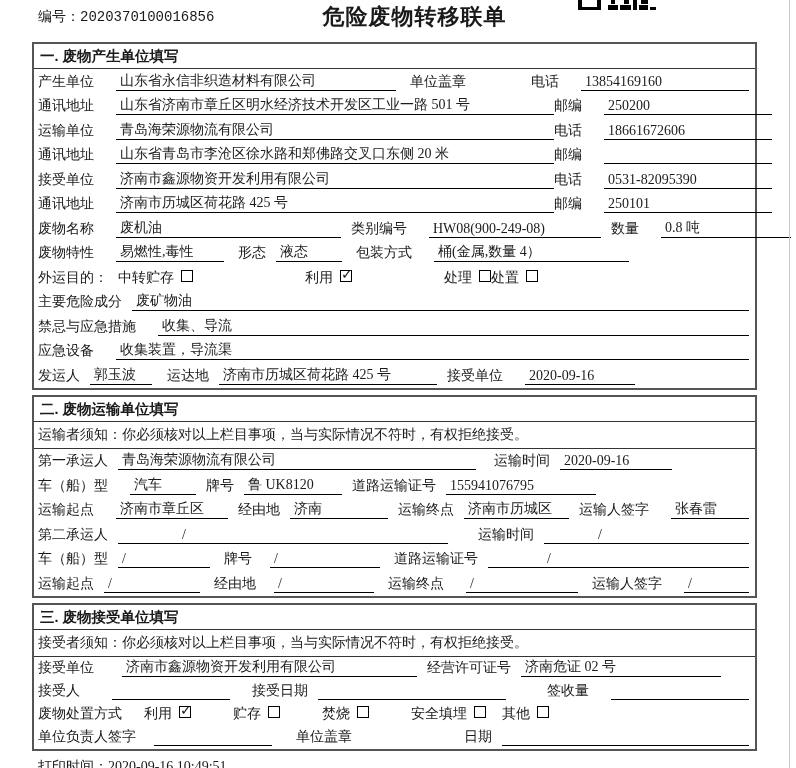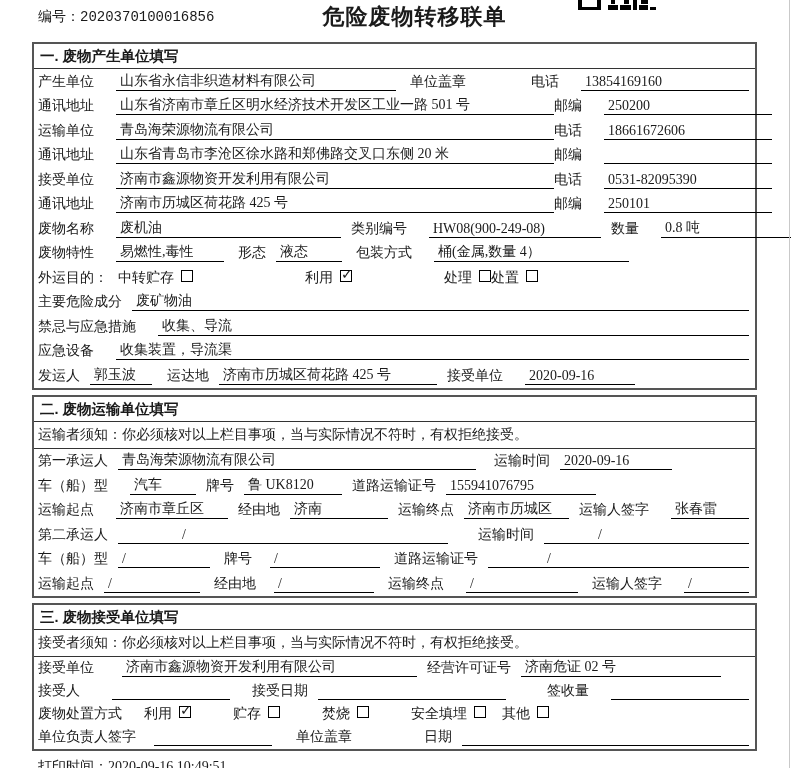--- a/index.html
+++ b/index.html
@@ -286,21 +286,21 @@
       <span class="opt" style="margin-left:16px">
         <span>其他</span>
         <span class="cb"></span>
       </span>
     </div>
 
     <div class="r">
       <span class="lbl">单位负责人签字</span>
       <span class="ul" style="width:118px;margin-left:18px"></span>
       <span class="lbl" style="margin-left:24px">单位盖章</span>
-      <span class="lbl" style="margin-left:72px">日期</span>
+      <span class="lbl" style="margin-left:112px">日期</span>
       <span class="ul grow g10"></span>
     </div>
   </div>
 
   <div class="print-line">
     <span>打印时间：</span><span>2020-09-16 10:49:51</span>
   </div>
 </div>
 
 </body></html>

